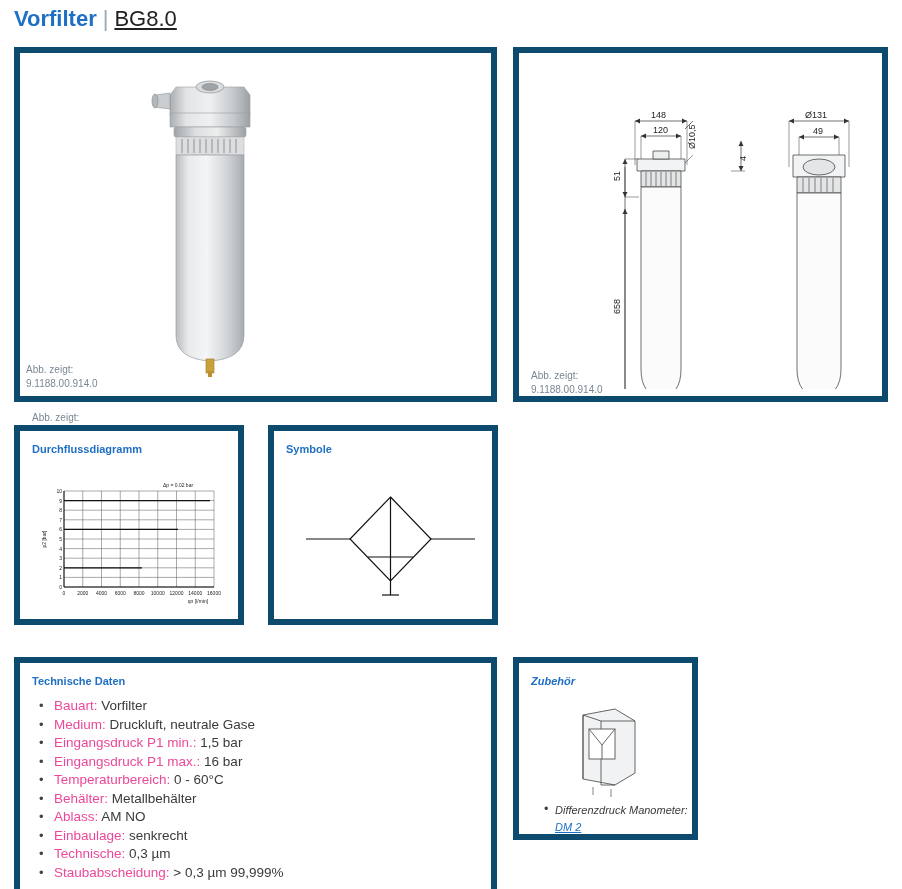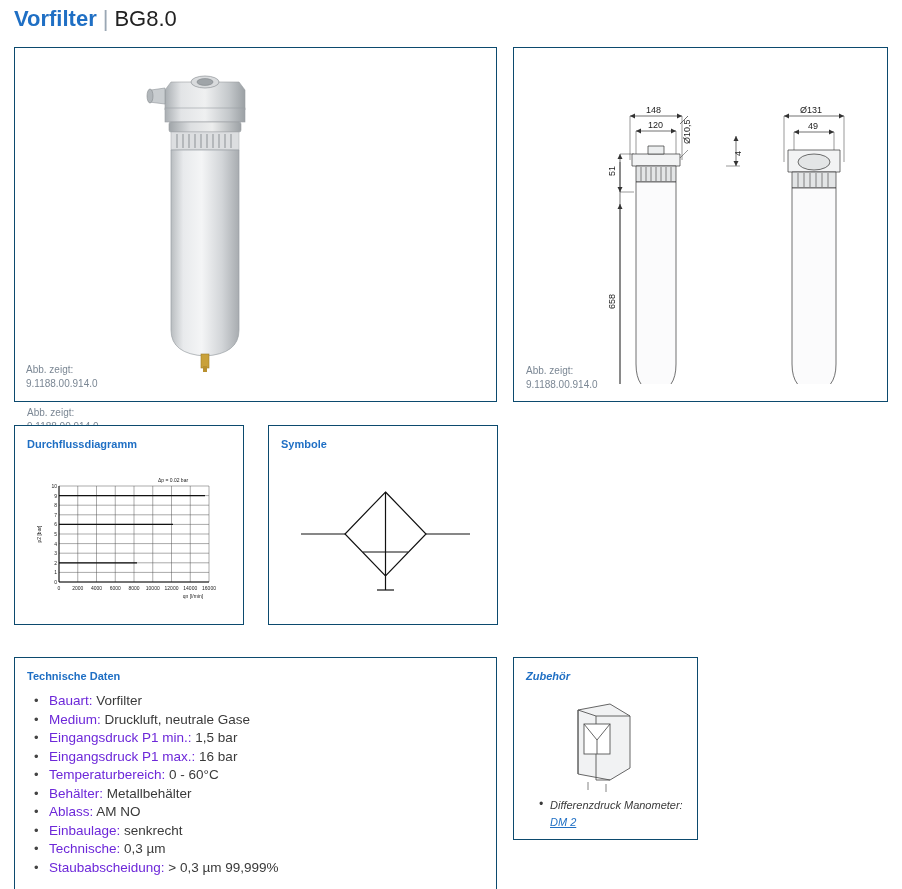--- a/index.html
+++ b/index.html
@@ -19,28 +19,28 @@
     display: flex; align-items: baseline; gap: 0px;
   }
   .title-main {
     font-size: 22px; font-weight: bold; color: #1f6fc4;
     letter-spacing: 0px;
   }
   .title-sep {
     font-size: 22px; color: #9aa7b4; margin: 0 6px 0 6px; font-weight: normal;
   }
   .title-sub {
-    font-size: 22px; color: #222; font-weight: normal;
+    font-size: 22px; color: #222; font-weight: normal; text-decoration: underline;
   }
 
   
   .panel {
     position: absolute;
     background: #ffffff;
-    border: 1px solid #0c4a6e;
+    border: 6px solid #0c4a6e;
   }
   .panel-title {
     font-size: 11px; font-weight: bold; color: #1f6fc4;
     position: absolute; left: 12px; top: 12px;
   }
   .caption {
     position: absolute; left: 12px; font-size: 10px; color: #7b8794; line-height: 14px;
   }
 
   
@@ -59,21 +59,21 @@
     position: absolute; left: 14px; top: 34px; margin: 0; padding: 0 0 0 18px;
     list-style: none;
   }
   .data-list li {
     position: relative; font-size: 13.5px; line-height: 18.5px; color: #3a3a3a;
     padding-left: 2px;
   }
   .data-list li::before {
     content: "•"; position: absolute; left: -13px; top: 0; color: #444; font-size: 13px;
   }
-  .data-key { color: #6d28d9; }
+  .data-key { color: #ec4899; }
 
   .acc-list {
     position: absolute; left: 22px; top: 140px; margin: 0; padding: 0 0 0 14px; list-style: none;
   }
   .acc-list li { position: relative; font-size: 11px; line-height: 15px; color: #3a3a3a; }
   .acc-list li::before { content: "•"; position: absolute; left: -11px; top: -1px; font-size: 12px; }
   .acc-link { color: #1f6fc4; text-decoration: underline; font-size: 11px; display: inline-block; margin-top: 2px; }
 
   
   .chart-svg { position: absolute; left: 18px; top: 48px; }

